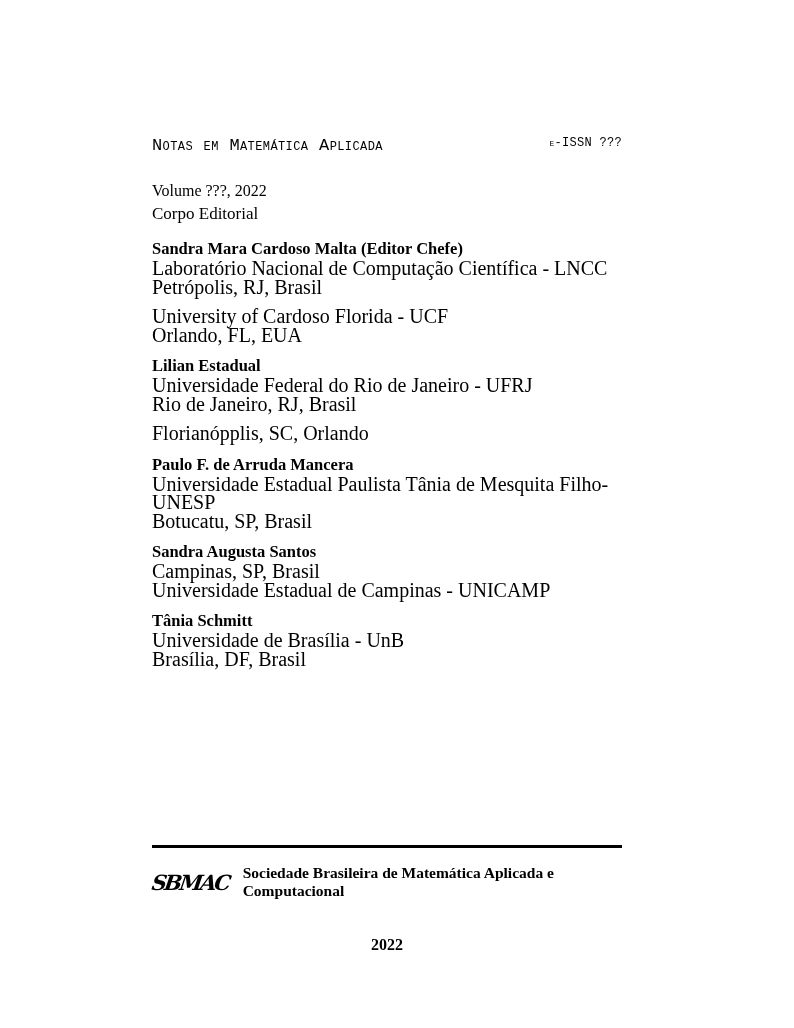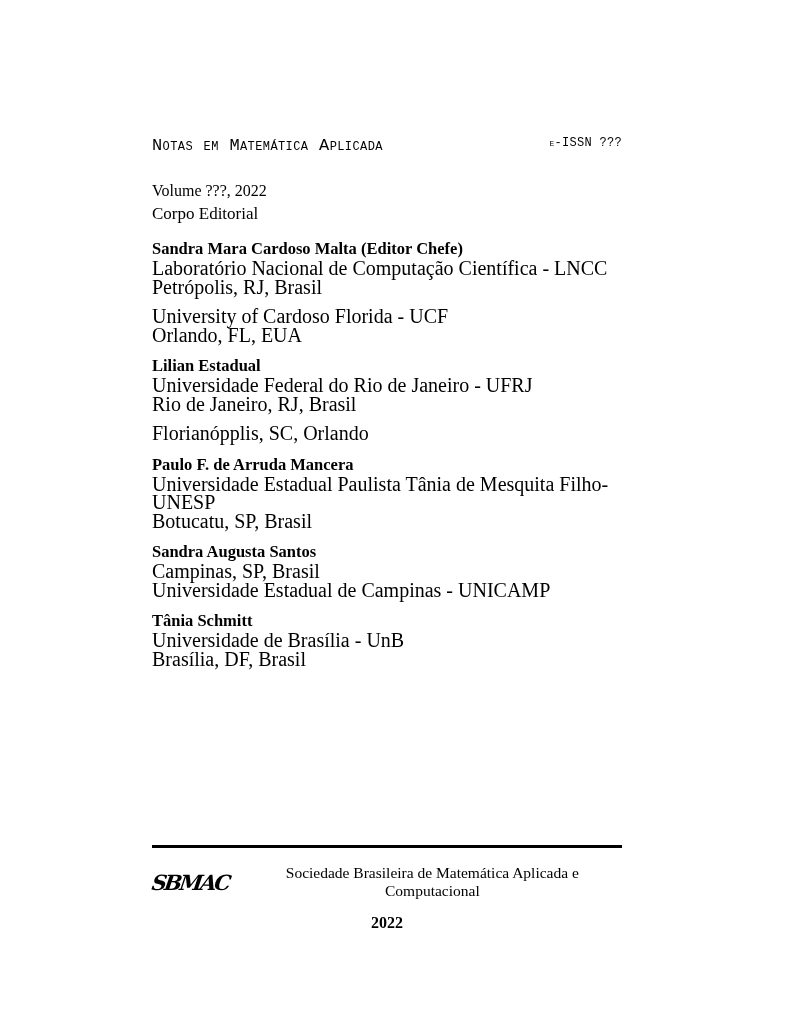--- a/index.html
+++ b/index.html
@@ -80,26 +80,25 @@
     font-family: "DejaVu Serif", serif;
     font-style: italic;
     font-weight: bold;
     font-size: 21px;
     letter-spacing: -2.5px;
     transform: skewX(-8deg);
     display: inline-block;
     line-height: 1;
   }
   .society-name {
-    font-weight: normal;
+    font-weight: bold;
     font-size: 15.5px;
-    text-align: center;
   }
   .footer-year {
-    margin-top: 14px;
+    margin-top: 36px;
     text-align: center;
     font-weight: bold;
     font-size: 16px;
   }
 </style>
 </head>
 <body>
 
 <div class="page">
 

